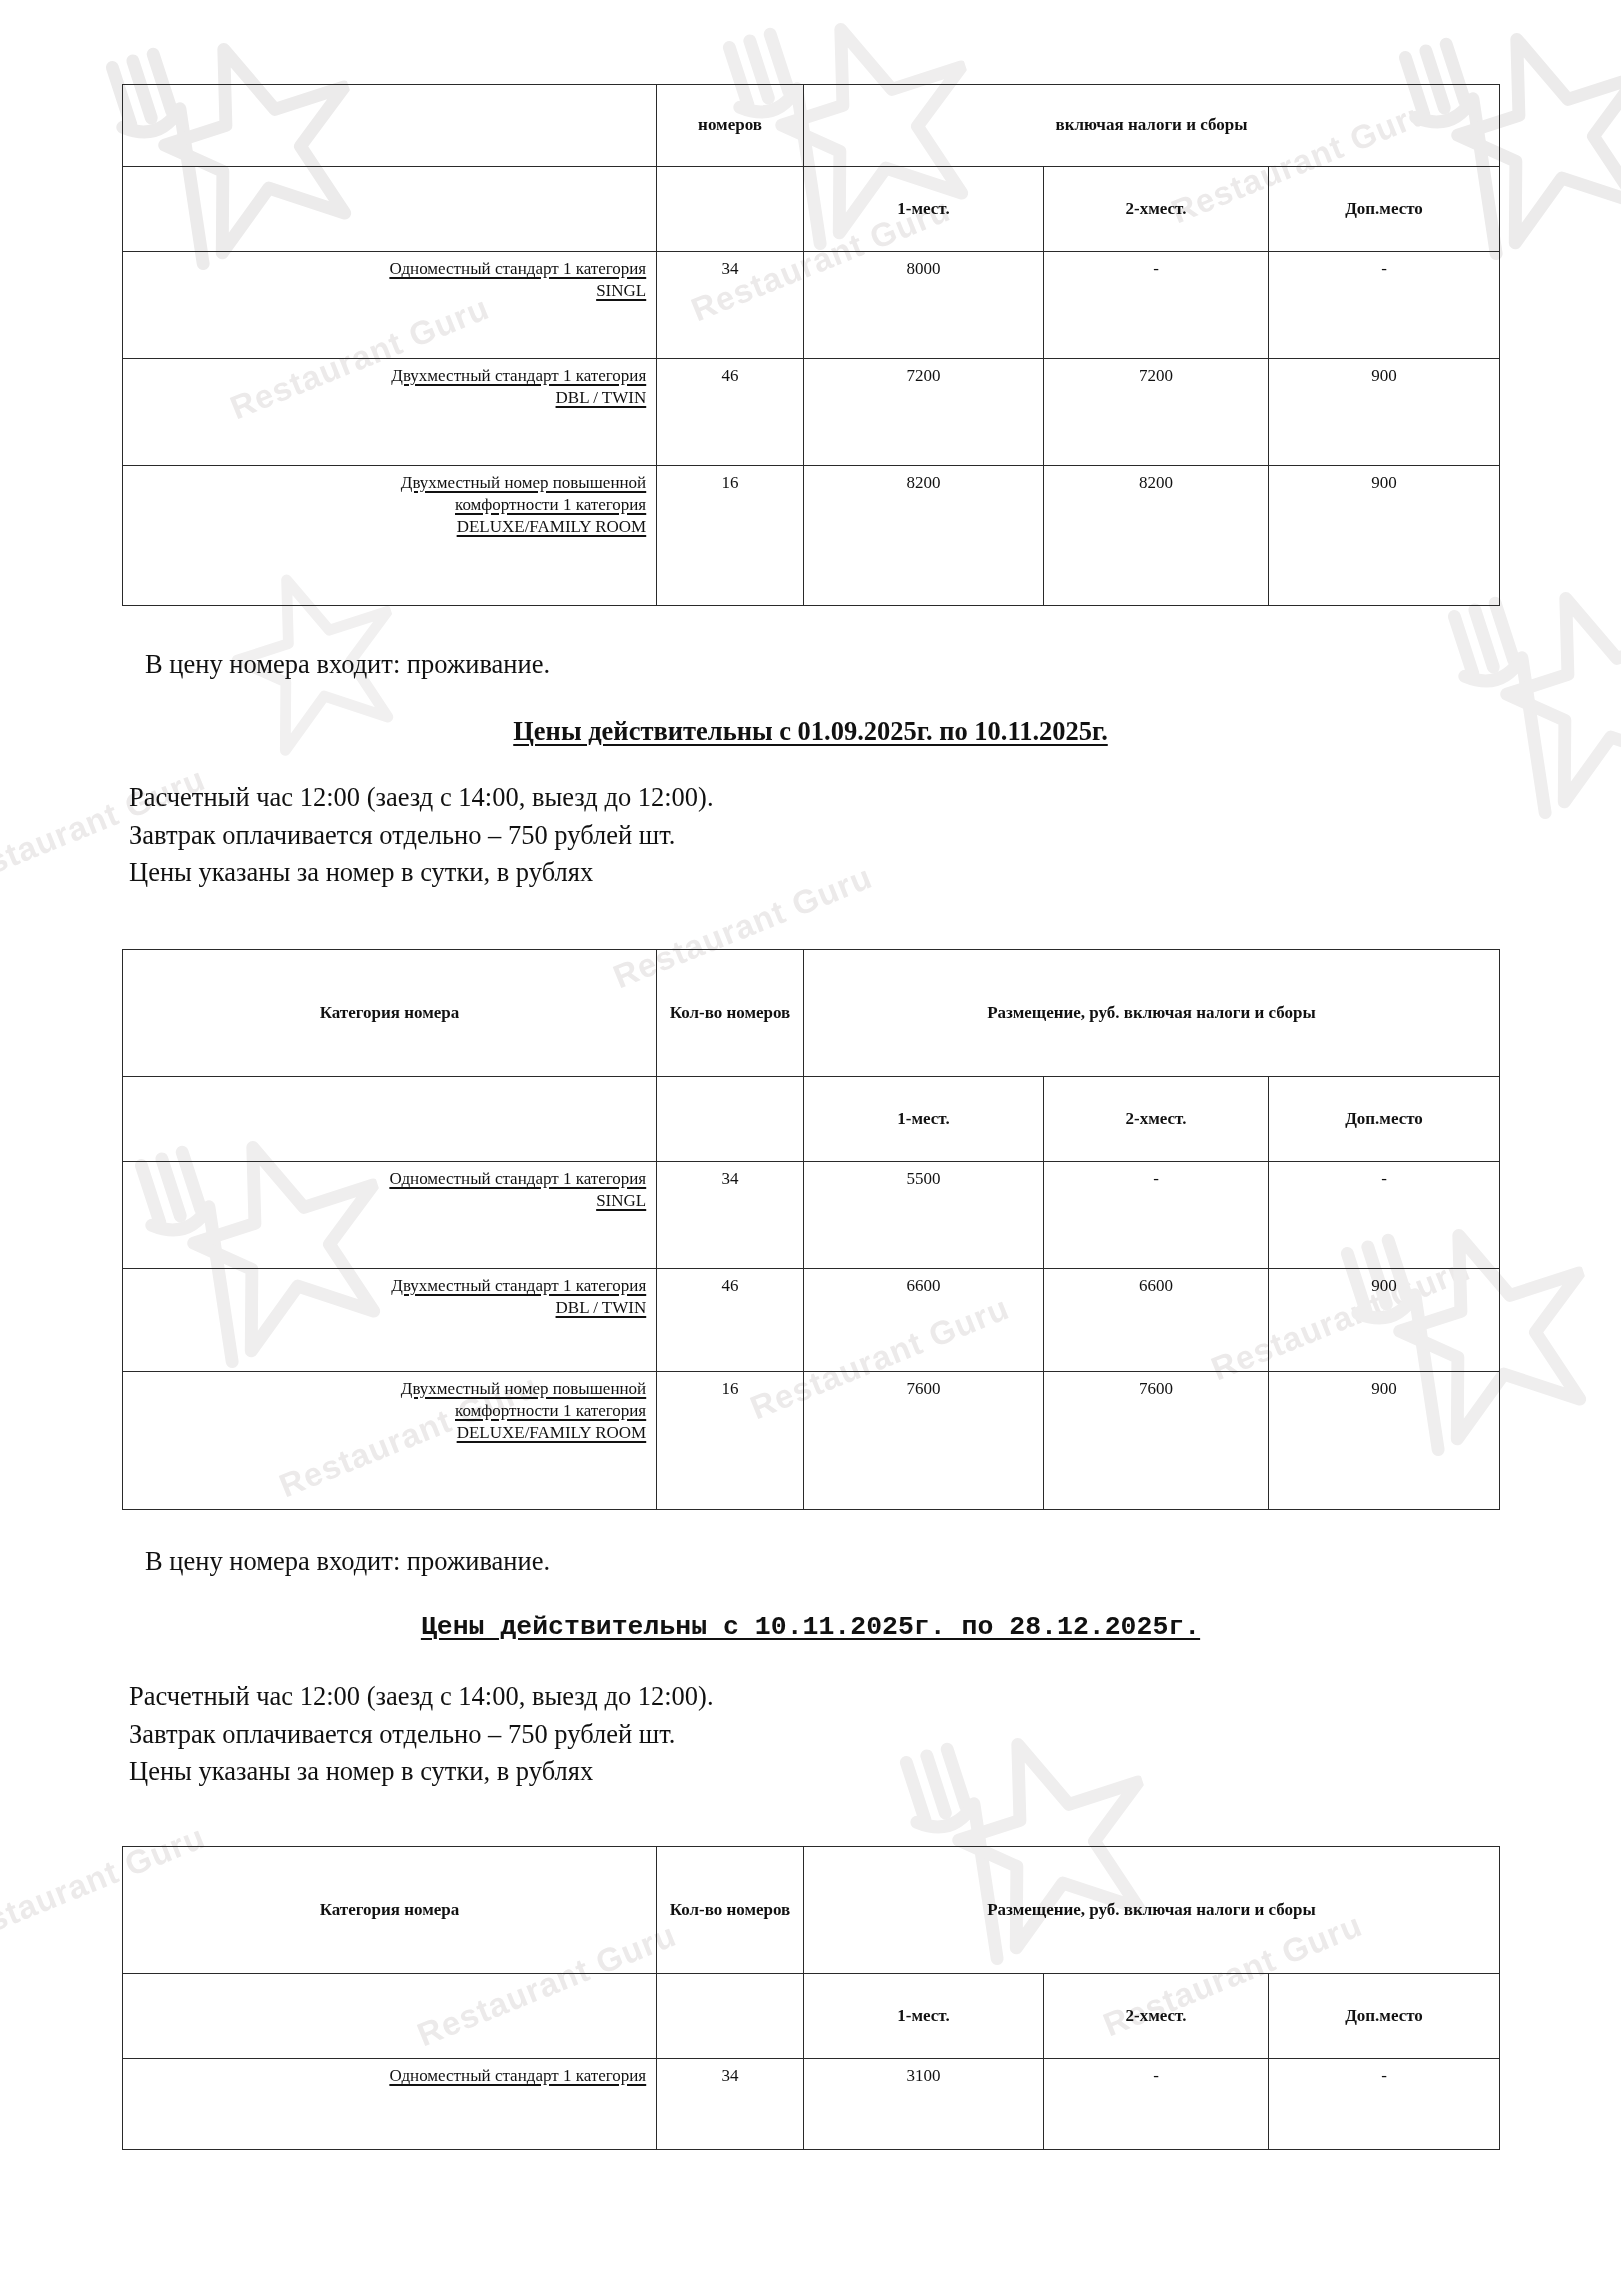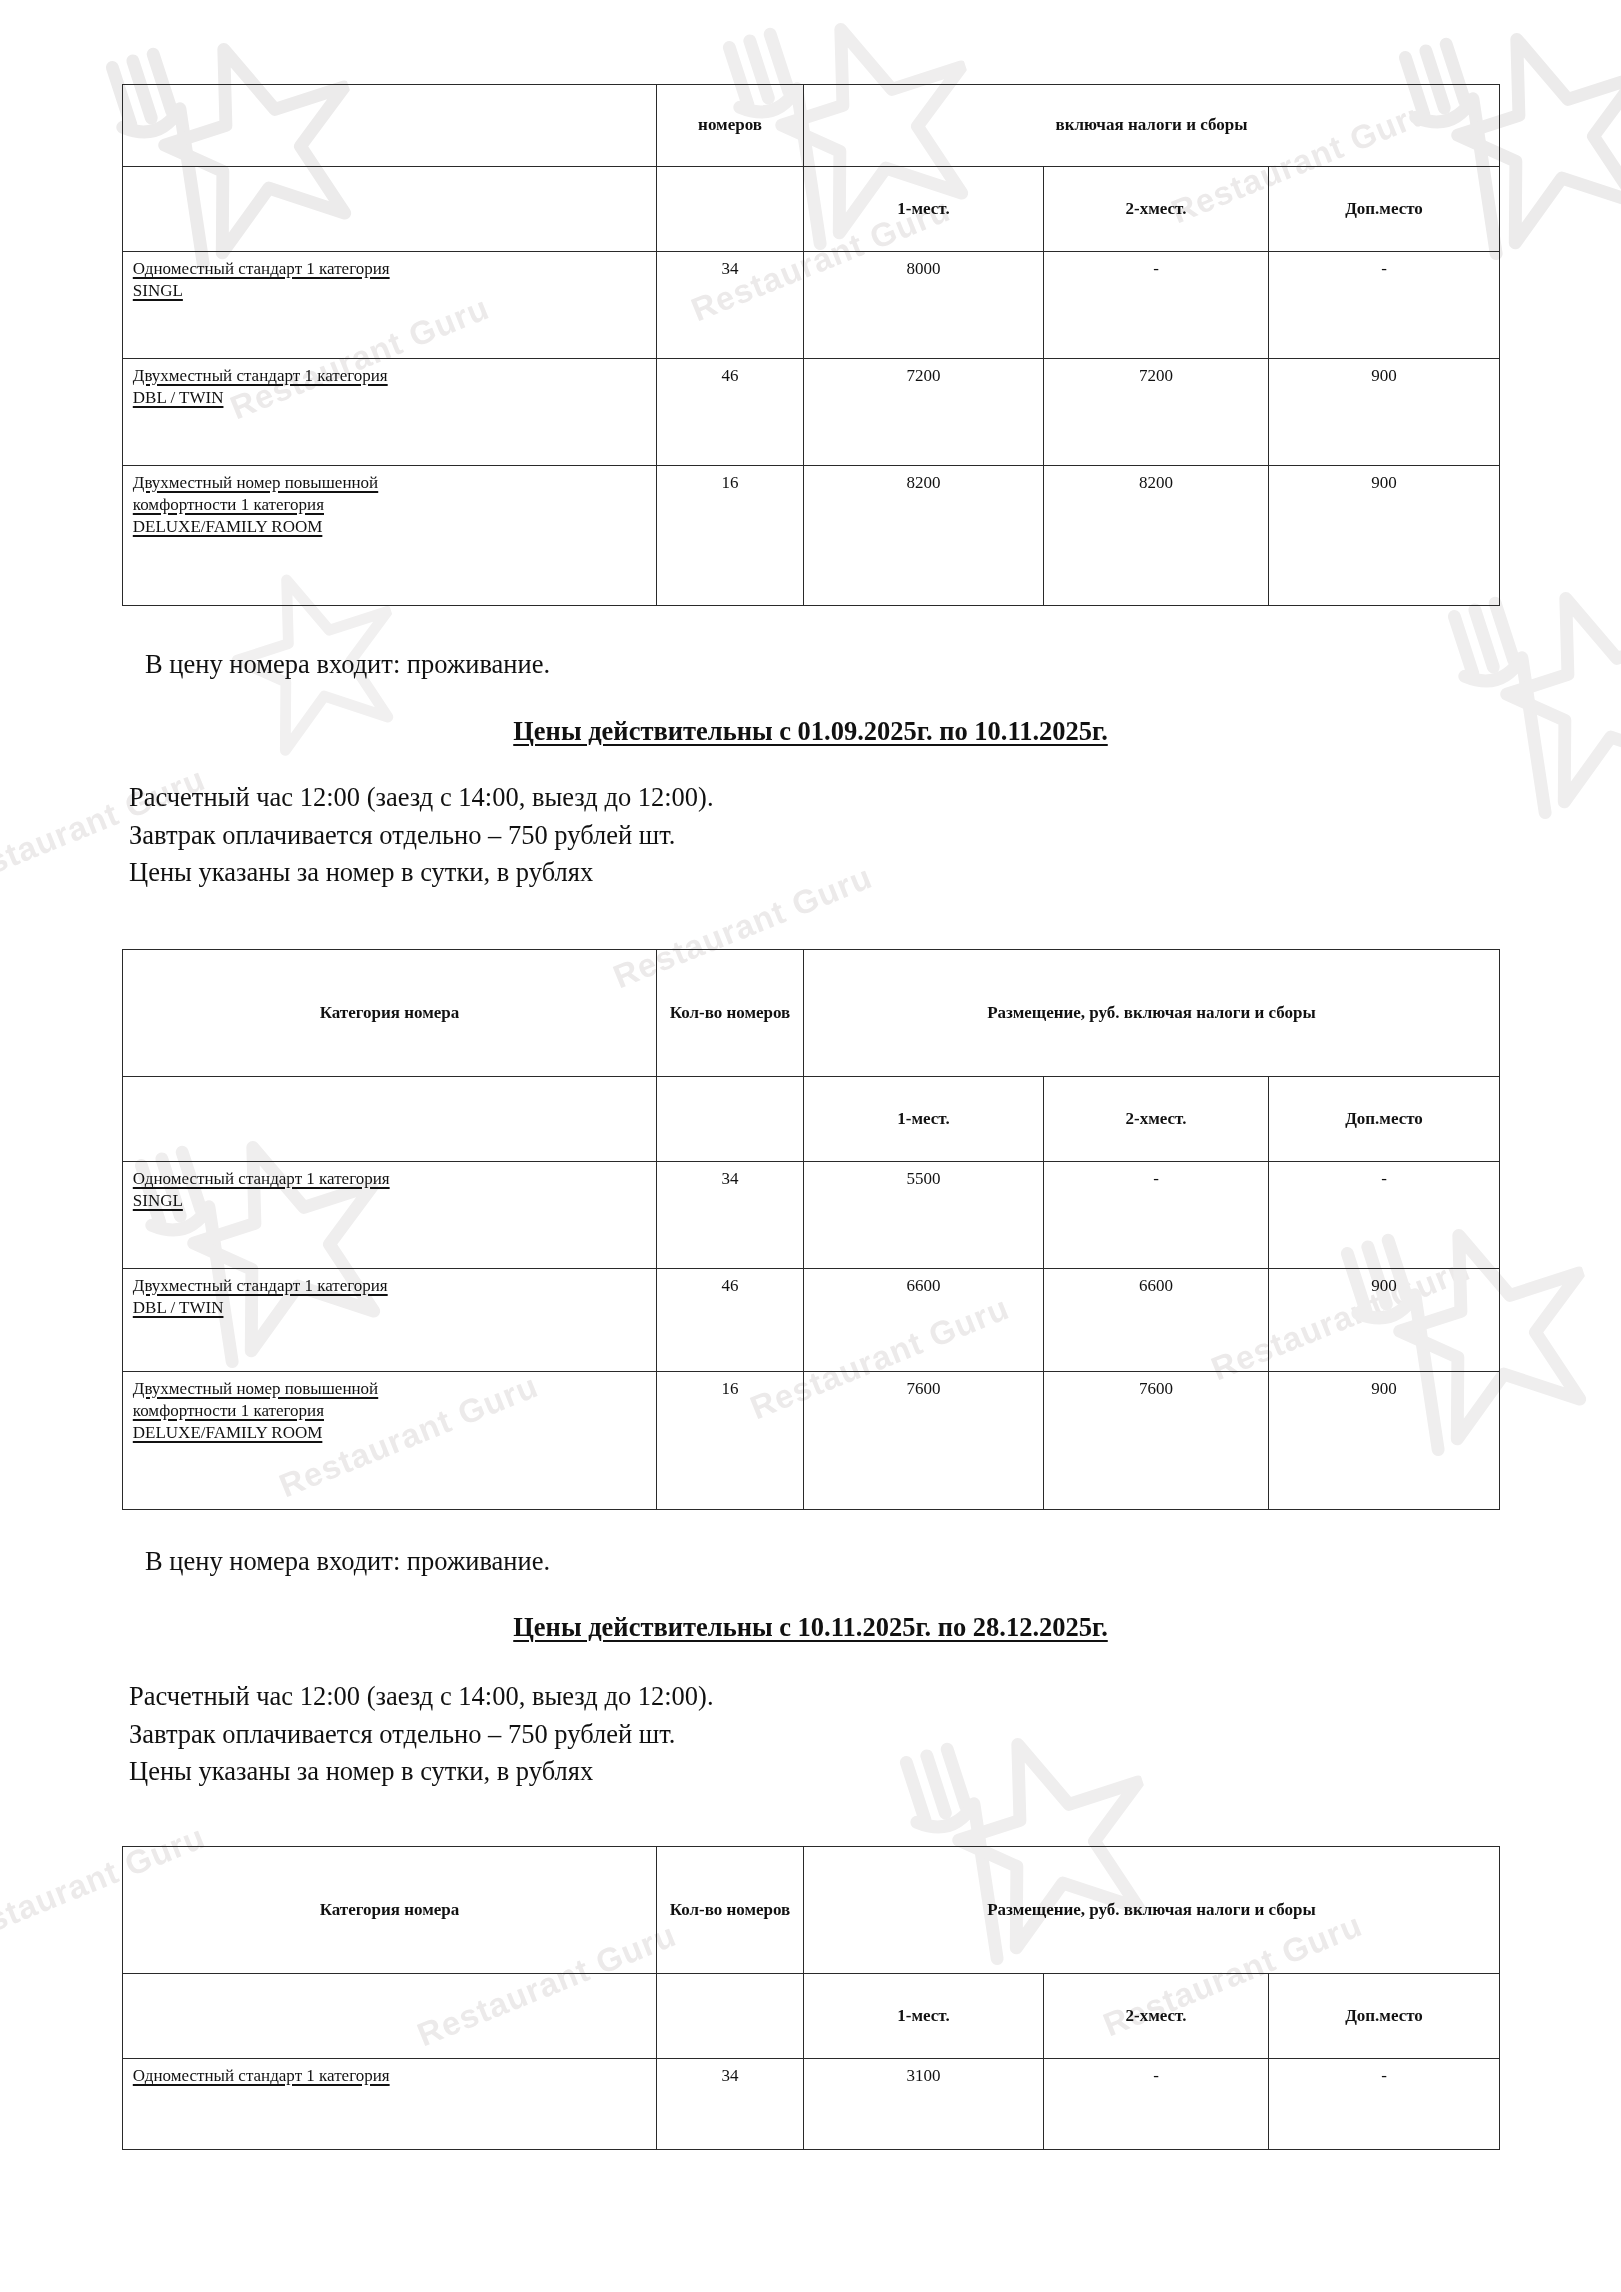--- a/index.html
+++ b/index.html
@@ -57,21 +57,21 @@
     padding:9.8px 7.8px;
   }
   .tbl td.blank{border:1.5px solid #2a2a2a;}
 
   .cat{
     display:inline;
     text-decoration:underline;
     text-underline-offset:2.9px;
     text-decoration-thickness:1.5px;
   }
-  .cat-line{display:block;}
+  .cat-line{display:block;text-align:right;}
 
   .para{
     position:absolute;
     font-size:26.5px;
     line-height:1.42;
     white-space:pre-line;
   }
   .incl{
     position:absolute;
     font-size:26.5px;
@@ -313,21 +313,21 @@
         <td class="ctr">16</td>
         <td class="ctr">7600</td>
         <td class="ctr">7600</td>
         <td class="ctr">900</td>
       </tr>
     </tbody>
   </table>
 
   <div class="incl" style="left:145px;top:1546px;">В цену номера входит: проживание.</div>
 
-  <div class="period" style="left:0;top:1612px;">
+  <div class="period" style="left:0;top:1612px;font-family:Liberation Mono, monospace;">
     <span>Цены действительны с 10.11.2025г. по 28.12.2025г.</span>
   </div>
 
   <div class="para" style="left:129px;top:1678px;">Расчетный час 12:00 (заезд с 14:00, выезд до 12:00).
 Завтрак оплачивается отдельно – 750 рублей шт.
 Цены указаны за номер в сутки, в рублях</div>
 
   <table class="tbl" style="left:122px;top:1846px;width:1378px;">
     <colgroup>
       <col style="width:534px">

